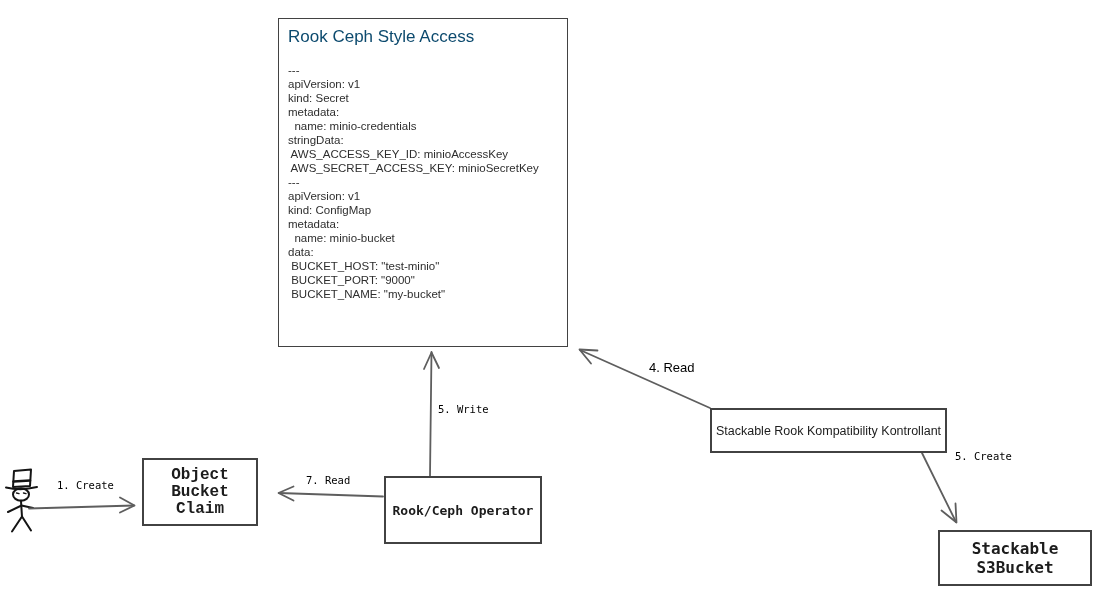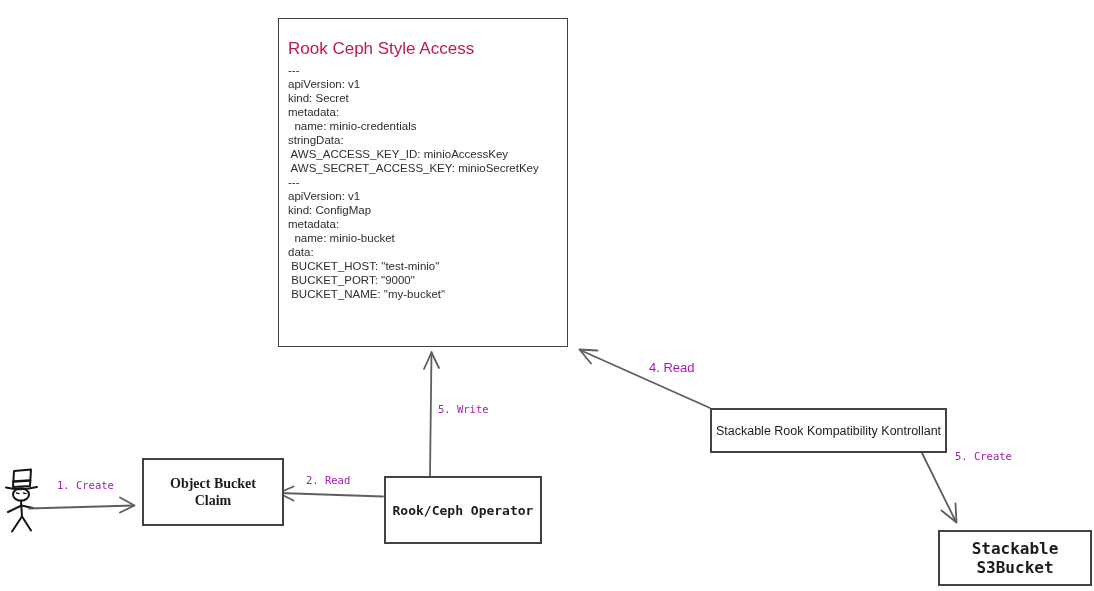--- a/index.html
+++ b/index.html
@@ -37,39 +37,38 @@
     left: 278px; top: 18px;
     width: 290px; height: 329px;
     background: #ffffff;
     border: 1.5px solid #424242;
     box-sizing: border-box;
   }
   .yaml-title {
     position: absolute;
     left: 9px; top: 8px;
     font-size: 17px;
-    color: #be185d;
+    color: #0c4a6e;
     white-space: nowrap;
-    margin-top: 12px;
   }
   .yaml-text {
     position: absolute;
     left: 9px; top: 44px;
     margin: 0;
     font-family: "Liberation Sans", "DejaVu Sans", sans-serif;
     font-size: 11.5px;
     line-height: 14px;
     color: #2e2e2e;
     white-space: pre;
   }
   .node-obc {
     left: 142px; top: 458px;
-    width: 142px; height: 68px;
-    font-family: Liberation Serif, serif;
-    font-size: 14px;
+    width: 116px; height: 68px;
+    font-family: Liberation Mono, monospace;
+    font-size: 16px;
     font-weight: bold;
     line-height: 17px;
     white-space: pre-line;
   }
   .node-operator {
     left: 384px; top: 476px;
     width: 158px; height: 68px;
     font-family: "DejaVu Sans Mono", "Liberation Mono", monospace;
     font-size: 13px;
     font-weight: bold;
@@ -82,21 +81,21 @@
   }
   .node-s3bucket {
     left: 938px; top: 530px;
     width: 154px; height: 56px;
     font-family: "DejaVu Sans Mono", "Liberation Mono", monospace;
     font-size: 16px;
     font-weight: bold;
   }
   .edge-label {
     position: absolute;
-    color: #a21caf;
+    color: #000000;
     white-space: nowrap;
   }
   .edge-label.mono {
     font-family: "DejaVu Sans Mono", "Liberation Mono", monospace;
     font-size: 10.5px;
   }
   .edge-label.sans {
     font-size: 13px;
   }
   .lbl-1 { left: 57px;  top: 479px; }
@@ -174,18 +173,18 @@
   <div class="node node-obc">Object Bucket
 Claim</div>
 
   <div class="node node-kontrollant">Stackable Rook Kompatibility Kontrollant</div>
 
   <div class="node node-operator">Rook/Ceph Operator</div>
 
   <div class="node node-s3bucket">Stackable S3Bucket</div>
 
   <div class="edge-label mono lbl-1">1. Create</div>
-  <div class="edge-label mono lbl-2">2. Read</div>
+  <div class="edge-label mono lbl-2">7. Read</div>
   <div class="edge-label mono lbl-3">5. Write</div>
   <div class="edge-label sans lbl-4">4. Read</div>
   <div class="edge-label mono lbl-5">5. Create</div>
 
 </div>
 
 </body></html>

